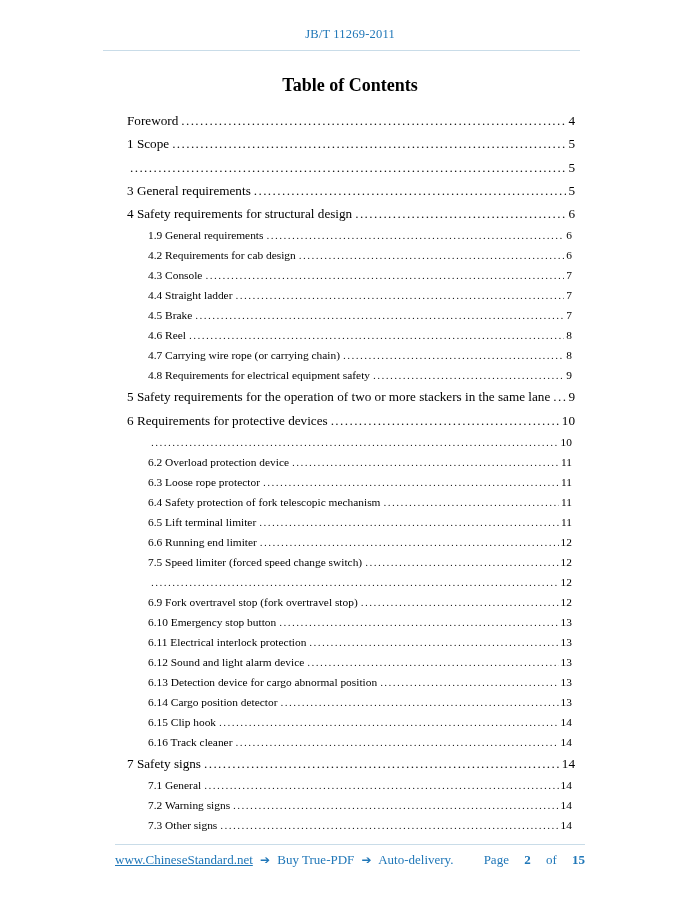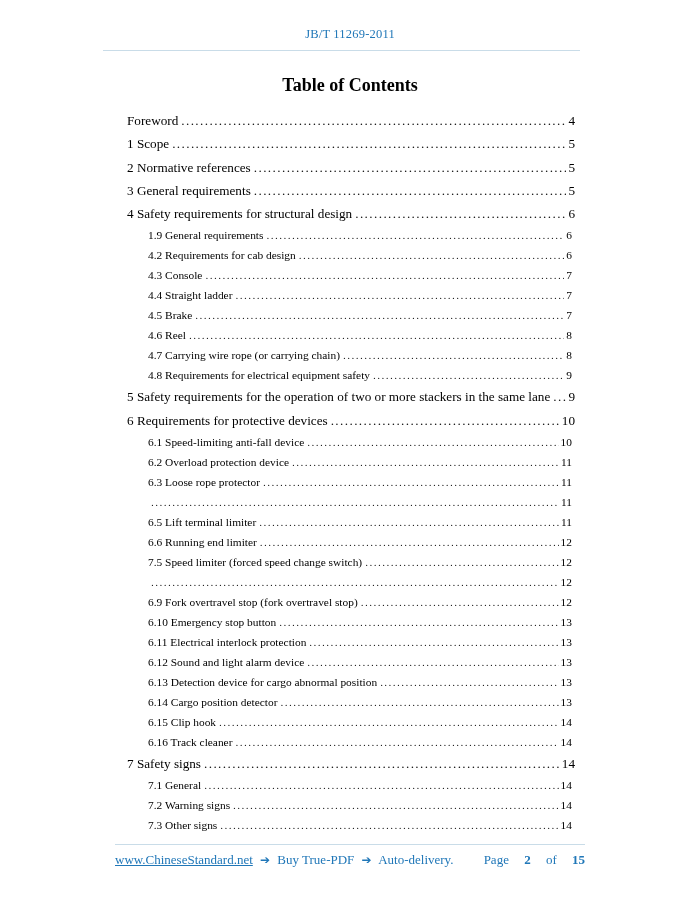--- a/index.html
+++ b/index.html
@@ -126,21 +126,20 @@
         <span class="toc-label">Foreword</span>
         <span class="toc-dots">........................................................................................................................................................................................................</span>
         <span class="toc-page">4</span>
       </div>
       <div class="toc-row lvl0">
         <span class="toc-label">1 Scope</span>
         <span class="toc-dots">........................................................................................................................................................................................................</span>
         <span class="toc-page">5</span>
       </div>
       <div class="toc-row lvl0">
-        <span class="toc-label">2 Normative references</span>
         <span class="toc-dots">........................................................................................................................................................................................................</span>
         <span class="toc-page">5</span>
       </div>
       <div class="toc-row lvl0">
         <span class="toc-label">3 General requirements</span>
         <span class="toc-dots">........................................................................................................................................................................................................</span>
         <span class="toc-page">5</span>
       </div>
       <div class="toc-row lvl0">
         <span class="toc-label">4 Safety requirements for structural design</span>
@@ -191,35 +190,35 @@
         <span class="toc-label">5 Safety requirements for the operation of two or more stackers in the same lane</span>
         <span class="toc-dots">........................................................................................................................................................................................................</span>
         <span class="toc-page">9</span>
       </div>
       <div class="toc-row lvl0">
         <span class="toc-label">6 Requirements for protective devices</span>
         <span class="toc-dots">........................................................................................................................................................................................................</span>
         <span class="toc-page">10</span>
       </div>
       <div class="toc-row lvl1">
-        <span class="toc-label">6.1 Speed-limiting anti-fall device</span>
         <span class="toc-dots">........................................................................................................................................................................................................</span>
         <span class="toc-page">10</span>
       </div>
       <div class="toc-row lvl1">
         <span class="toc-label">6.2 Overload protection device</span>
         <span class="toc-dots">........................................................................................................................................................................................................</span>
         <span class="toc-page">11</span>
       </div>
       <div class="toc-row lvl1">
         <span class="toc-label">6.3 Loose rope protector</span>
         <span class="toc-dots">........................................................................................................................................................................................................</span>
         <span class="toc-page">11</span>
       </div>
       <div class="toc-row lvl1">
+        <span class="toc-label">6.4 Safety protection of fork telescopic mechanism</span>
         <span class="toc-dots">........................................................................................................................................................................................................</span>
         <span class="toc-page">11</span>
       </div>
       <div class="toc-row lvl1">
         <span class="toc-label">6.5 Lift terminal limiter</span>
         <span class="toc-dots">........................................................................................................................................................................................................</span>
         <span class="toc-page">11</span>
       </div>
       <div class="toc-row lvl1">
         <span class="toc-label">6.6 Running end limiter</span>

